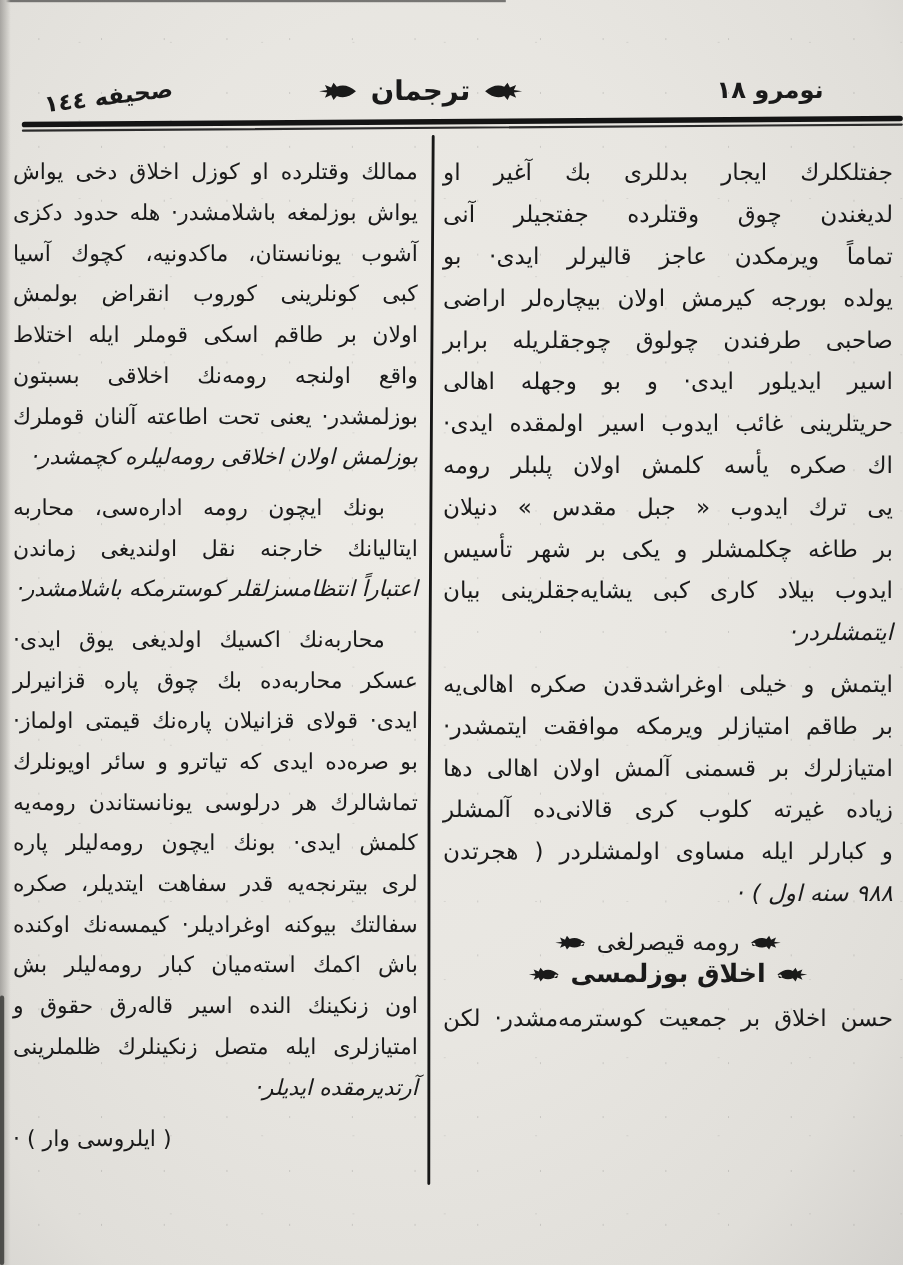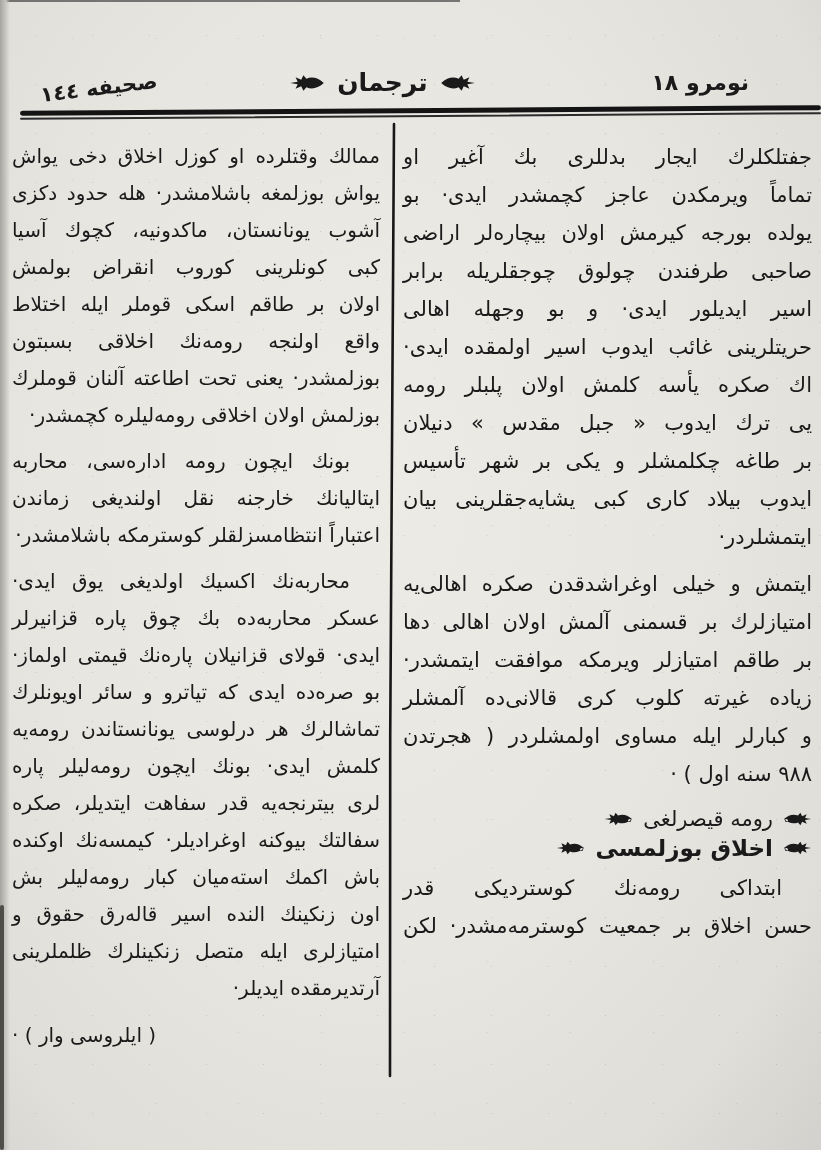--- a/index.html
+++ b/index.html
@@ -39,23 +39,23 @@
 
   
   .col { position:absolute; top:138px; direction:rtl; }
   #col-right { left:403px; width:409px; font-size:21px; }
   #col-left  { left:12px;  width:368px; font-size:20px; }
   #col-right .tline { line-height:38px; }
   #col-left  .tline { line-height:37px; }
   .para { margin-bottom:9px; }
   .tline { text-align:justify; text-align-last:justify; white-space:nowrap; }
   .tline.first { padding-right:30px; }
-  .tline.last  { text-align-last:right; }
+  .tline.last  { text-align-last:right;font-style:italic; }
 
-  .heading { display:flex; justify-content:flex-start; align-items:center; gap:10px;
+  .heading { display:flex; justify-content:center; align-items:center; gap:10px;
     font-size:21px; margin:14px 0 4px; }
   .heading.bold { font-weight:bold; font-size:23px; margin:0 0 8px; }
   .note { text-align:left; font-size:20px; margin-top:16px; }
 
   .orn { display:inline-block; line-height:0; }
   .orn svg { display:block; }
   .orn.flip { transform:scaleX(-1); }
   .masthead .orn svg { width:36px; height:18px; }
   .heading  .orn svg { width:29px; height:14px; }
 
@@ -86,35 +86,36 @@
   </div>
   <div class="issueno">نومرو ١٨</div>
   <div class="rule">
     <div class="thick"></div>
     <div class="thin"></div>
   </div>
 
   <div id="col-right" class="col">
       <div class="para">
         <div class="tline">جفتلكلرك ايجار بدللرى بك آغير او</div>
-        <div class="tline">تماماً ويرمكدن عاجز كچمشدر ايدى· بو</div>
+        <div class="tline">لديغندن چوق وقتلرده جفتجيلر آنى</div>
+        <div class="tline">تماماً ويرمكدن عاجز قاليرلر ايدى· بو</div>
         <div class="tline">يولده بورجه كيرمش اولان بيچاره‌لر اراضى</div>
         <div class="tline">صاحبى طرفندن چولوق چوجقلريله برابر</div>
         <div class="tline">اسير ايديلور ايدى· و بو وجهله اهالى</div>
         <div class="tline">حريتلرينى غائب ايدوب اسير اولمقده ايدى·</div>
         <div class="tline">اك صكره يأسه كلمش اولان پلبلر رومه</div>
         <div class="tline">يى ترك ايدوب « جبل مقدس » دنيلان</div>
         <div class="tline">بر طاغه چكلمشلر و يكى بر شهر تأسيس</div>
         <div class="tline">ايدوب بيلاد كارى كبى يشايه‌جقلرينى بيان</div>
         <div class="tline last">ايتمشلردر·</div>
       </div>
       <div class="para">
         <div class="tline">ايتمش و خيلى اوغراشدقدن صكره اهالى‌يه</div>
+        <div class="tline">بر طاقم امتيازلر ويرمكه موافقت ايتمشدر·</div>
         <div class="tline">امتيازلرك بر قسمنى آلمش اولان اهالى دها</div>
-        <div class="tline">بر طاقم امتيازلر ويرمكه موافقت ايتمشدر·</div>
         <div class="tline">زياده غيرته كلوب كرى قالانى‌ده آلمشلر</div>
         <div class="tline">و كبارلر ايله مساوى اولمشلردر ( هجرتدن</div>
         <div class="tline last">٩٨٨ سنه اول ) ·</div>
       </div>
       <div class="heading">
         <span class="orn">
           <svg viewBox="0 0 30 14" fill="currentColor" aria-hidden="true">
             <path d="M1 7 C6 2.5 11 1.5 15.5 3.5 L18 .5 L19.8 4.2 L24.5 2.2 L22.8 6 L29 7 L22.8 8 L24.5 11.8 L19.8 9.8 L18 13.5 L15.5 10.5 C11 12.5 6 11.5 1 7 Z M3.5 7 a1.6 1.6 0 1 0 .01 0 Z" fill-rule="evenodd"></path>
           </svg>
         </span>
@@ -132,21 +133,20 @@
           </svg>
         </span>
         <span>اخلاق بوزلمسى</span>
         <span class="orn flip">
           <svg viewBox="0 0 30 14" fill="currentColor" aria-hidden="true">
             <path d="M1 7 C6 2.5 11 1.5 15.5 3.5 L18 .5 L19.8 4.2 L24.5 2.2 L22.8 6 L29 7 L22.8 8 L24.5 11.8 L19.8 9.8 L18 13.5 L15.5 10.5 C11 12.5 6 11.5 1 7 Z M3.5 7 a1.6 1.6 0 1 0 .01 0 Z" fill-rule="evenodd"></path>
           </svg>
         </span>
       </div>
       <div class="para">
-        <div class="tline first">ابتداكى رومه‌نك كوسترديكى قدر</div>
         <div class="tline">حسن اخلاق بر جمعيت كوسترمه‌مشدر· لكن</div>
       </div>
     </div>
   <div id="col-left" class="col">
       <div class="para">
         <div class="tline">ممالك وقتلرده او كوزل اخلاق دخى يواش</div>
         <div class="tline">يواش بوزلمغه باشلامشدر· هله حدود دكزى</div>
         <div class="tline">آشوب يونانستان، ماكدونيه، كچوك آسيا</div>
         <div class="tline">كبى كونلرينى كوروب انقراض بولمش</div>
         <div class="tline">اولان بر طاقم اسكى قوملر ايله اختلاط</div>

